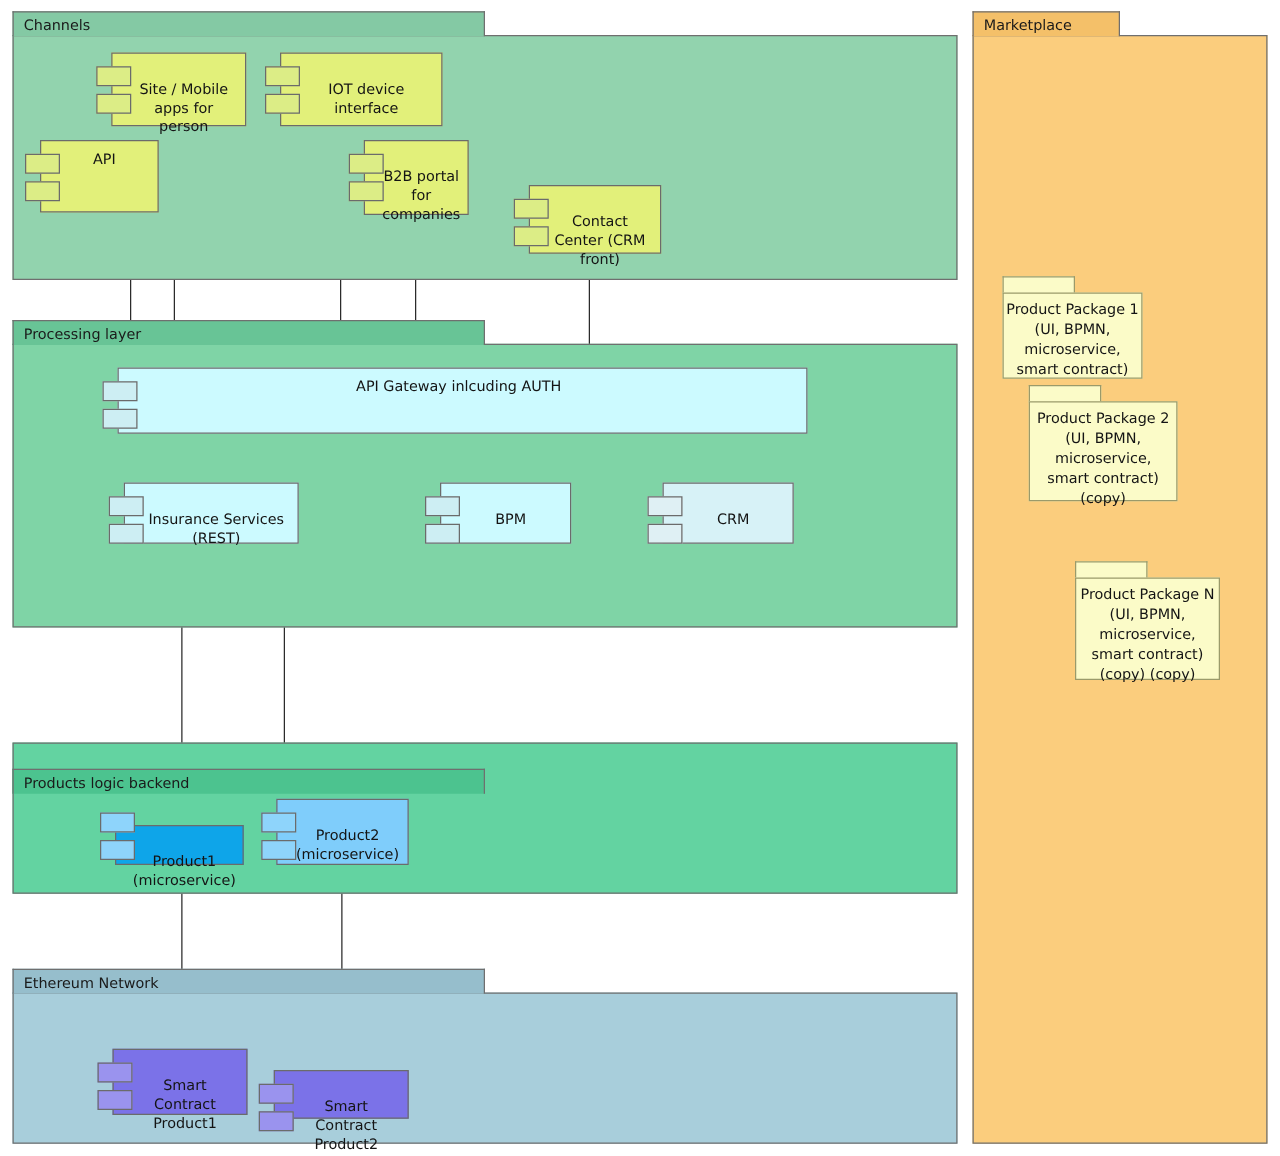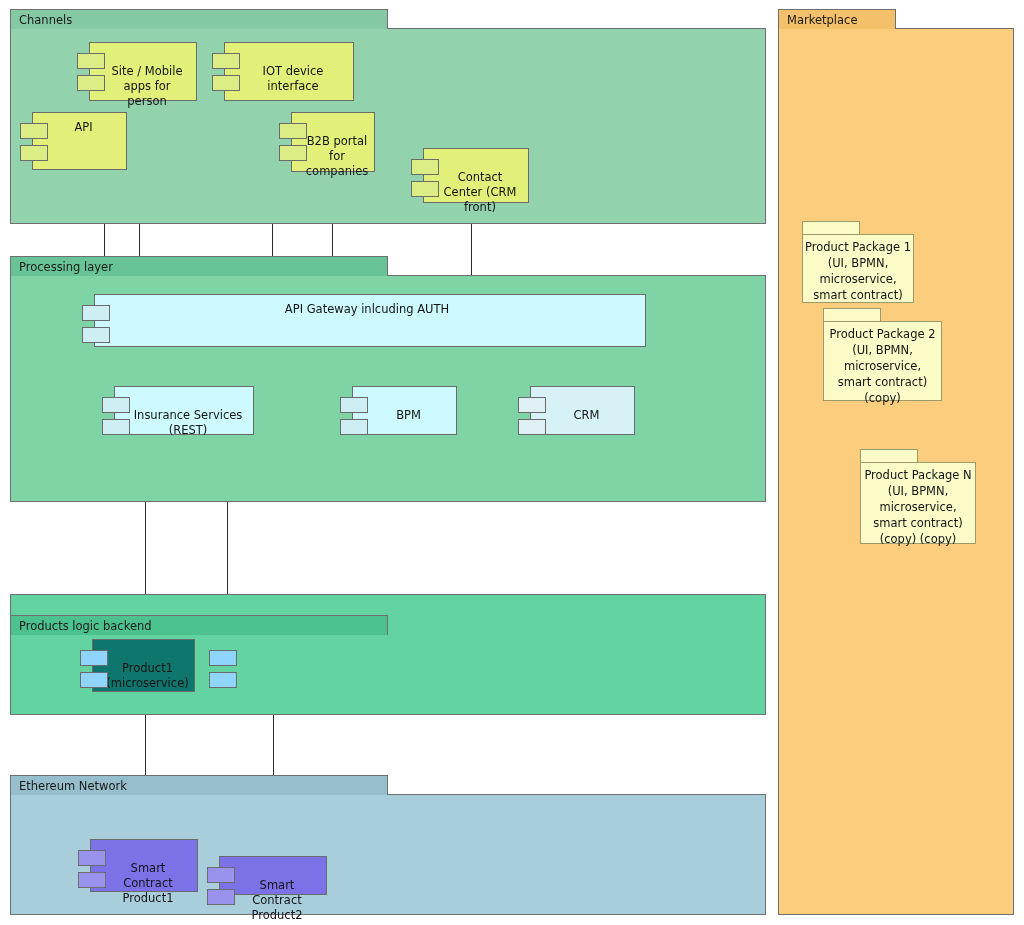--- a/index.html
+++ b/index.html
@@ -238,47 +238,48 @@
     <div class="ctab t2" style="background:#dced86;"></div>
     <div class="cbox" style="background:#e2f07a;">Contact Center (CRM front)</div>
   </div>
 
   <div class="comp" style="left:82px; top:294px; width:564px; height:53px;">
     <div class="ctab t1" style="background:#cdeef3;"></div>
     <div class="ctab t2" style="background:#cdeef3;"></div>
     <div class="cbox" style="background:#ccfaff; align-items:flex-start; padding-top:7px; padding-left:0;">API Gateway inlcuding AUTH</div>
   </div>
 
-  <div class="comp" style="left:102px; top:386px; width:152px; height:49px;">
+  <div class="comp" style="left:87px; top:386px; width:152px; height:49px;">
     <div class="ctab t1" style="background:#cdeef3;"></div>
     <div class="ctab t2" style="background:#cdeef3;"></div>
     <div class="cbox" style="background:#ccfaff;">Insurance Services (REST)</div>
   </div>
 
   <div class="comp" style="left:340px; top:386px; width:117px; height:49px;">
     <div class="ctab t1" style="background:#cdeef3;"></div>
     <div class="ctab t2" style="background:#cdeef3;"></div>
     <div class="cbox" style="background:#ccfaff;">BPM</div>
   </div>
 
   <div class="comp" style="left:518px; top:386px; width:117px; height:49px;">
     <div class="ctab t1" style="background:#dff0f4;"></div>
     <div class="ctab t2" style="background:#dff0f4;"></div>
     <div class="cbox" style="background:#d7f2f7;">CRM</div>
   </div>
 
   <div class="comp" style="left:80px; top:639px; width:115px; height:53px;">
     <div class="ctab t1" style="background:#8ed4fb;"></div>
     <div class="ctab t2" style="background:#8ed4fb;"></div>
-    <div class="cbox" style="background:#0f766e;">Product1 (microservice)</div>
+    <div class="cbox" style="background:#0ea5e9;margin-top:21px;">Product1 (microservice)</div>
   </div>
 
   <div class="comp" style="left:209px; top:639px; width:118px; height:53px;">
     <div class="ctab t1" style="background:#8ed4fb;"></div>
     <div class="ctab t2" style="background:#8ed4fb;"></div>
+    <div class="cbox" style="background:#7fcdfb;">Product2 (microservice)</div>
   </div>
 
   <div class="comp" style="left:78px; top:839px; width:120px; height:53px;">
     <div class="ctab t1" style="background:#9a93ee;"></div>
     <div class="ctab t2" style="background:#9a93ee;"></div>
     <div class="cbox" style="background:#7b72e8;">Smart Contract Product1</div>
   </div>
 
   <div class="comp" style="left:207px; top:856px; width:120px; height:39px;">
     <div class="ctab t1" style="background:#9a93ee;"></div>

